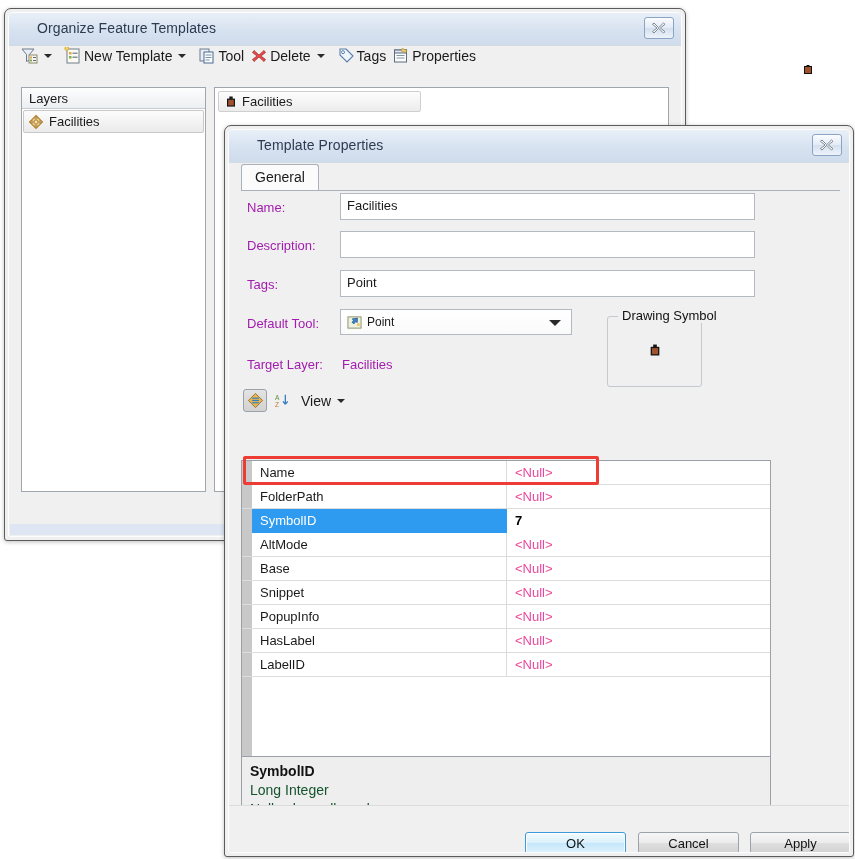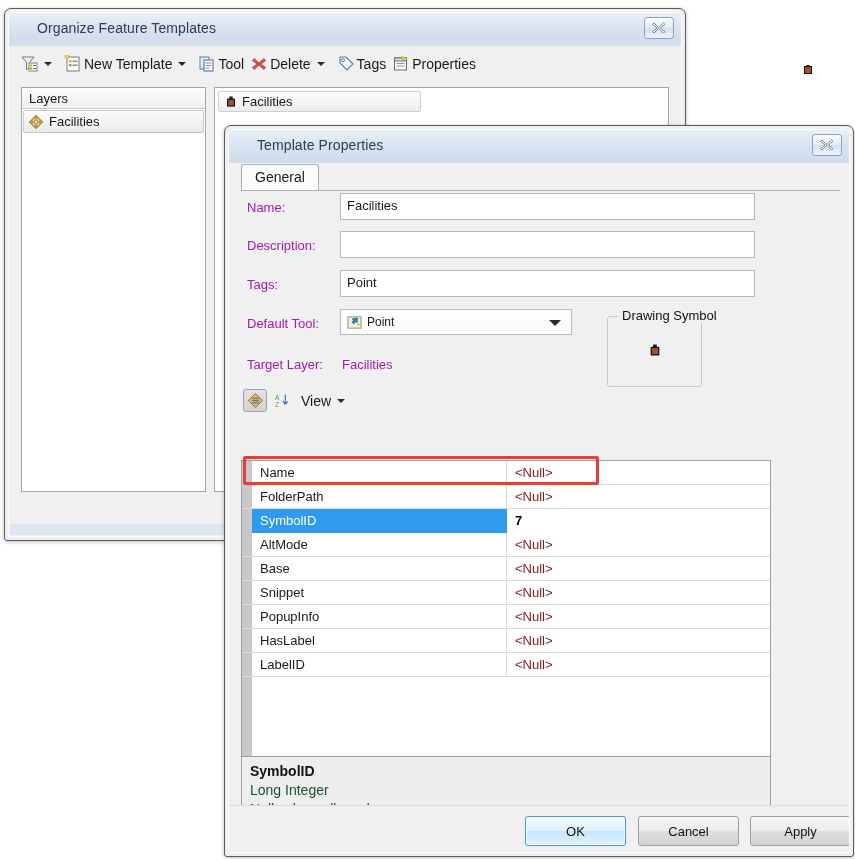--- a/index.html
+++ b/index.html
@@ -69,21 +69,21 @@
     top: 8px;
     width: 682px;
     height: 533px;
   }
   .toolbar {
     position: absolute;
     left: 0; right: 0;
     top: 32px;
     height: 30px;
     display: flex;
-    align-items: flex-end;
+    align-items: flex-start;
     padding-left: 8px;
     background: transparent;
     font-size: 14px;
     color: #1a1a1a;
   }
   .tb-item {
     display: flex;
     align-items: center;
     gap: 2px;
     padding: 2px 3px;
@@ -281,21 +281,21 @@
     border-right: 1px solid #dcdcdc;
     font-size: 13px;
     white-space: nowrap;
     overflow: hidden;
   }
   .pg-val {
     flex: 1;
     padding: 4px 0 0 8px;
     box-sizing: border-box;
     font-size: 13px;
-    color: #7f1d1d;
+    color: #ec4899;
   }
   .pg-row.selected .pg-name {
     background: #2f9bf0;
     color: #ffffff;
     border-right: none;
   }
   .pg-row.selected .pg-val {
     color: #000;
     font-weight: bold;
   }
@@ -306,22 +306,22 @@
   .dlg-buttons {
     position: absolute;
     left: 0; right: 0;
     bottom: 0;
     height: 46px;
     background: #f0f0f0;
     border-top: 1px solid #dcdcdc;
   }
   .btn {
     position: absolute;
-    top: 10px;
-    height: 30px;
+    top: 26px;
+    height: 22px;
     border: 1px solid #9aa2ab;
     border-radius: 3px;
     background: linear-gradient(to bottom, #f6f6f6 0%, #ececec 48%, #dedede 50%, #d3d3d3 100%);
     font-size: 13px;
     color: #111;
     display: flex;
     align-items: center;
     justify-content: center;
     box-sizing: border-box;
     text-align: right;

